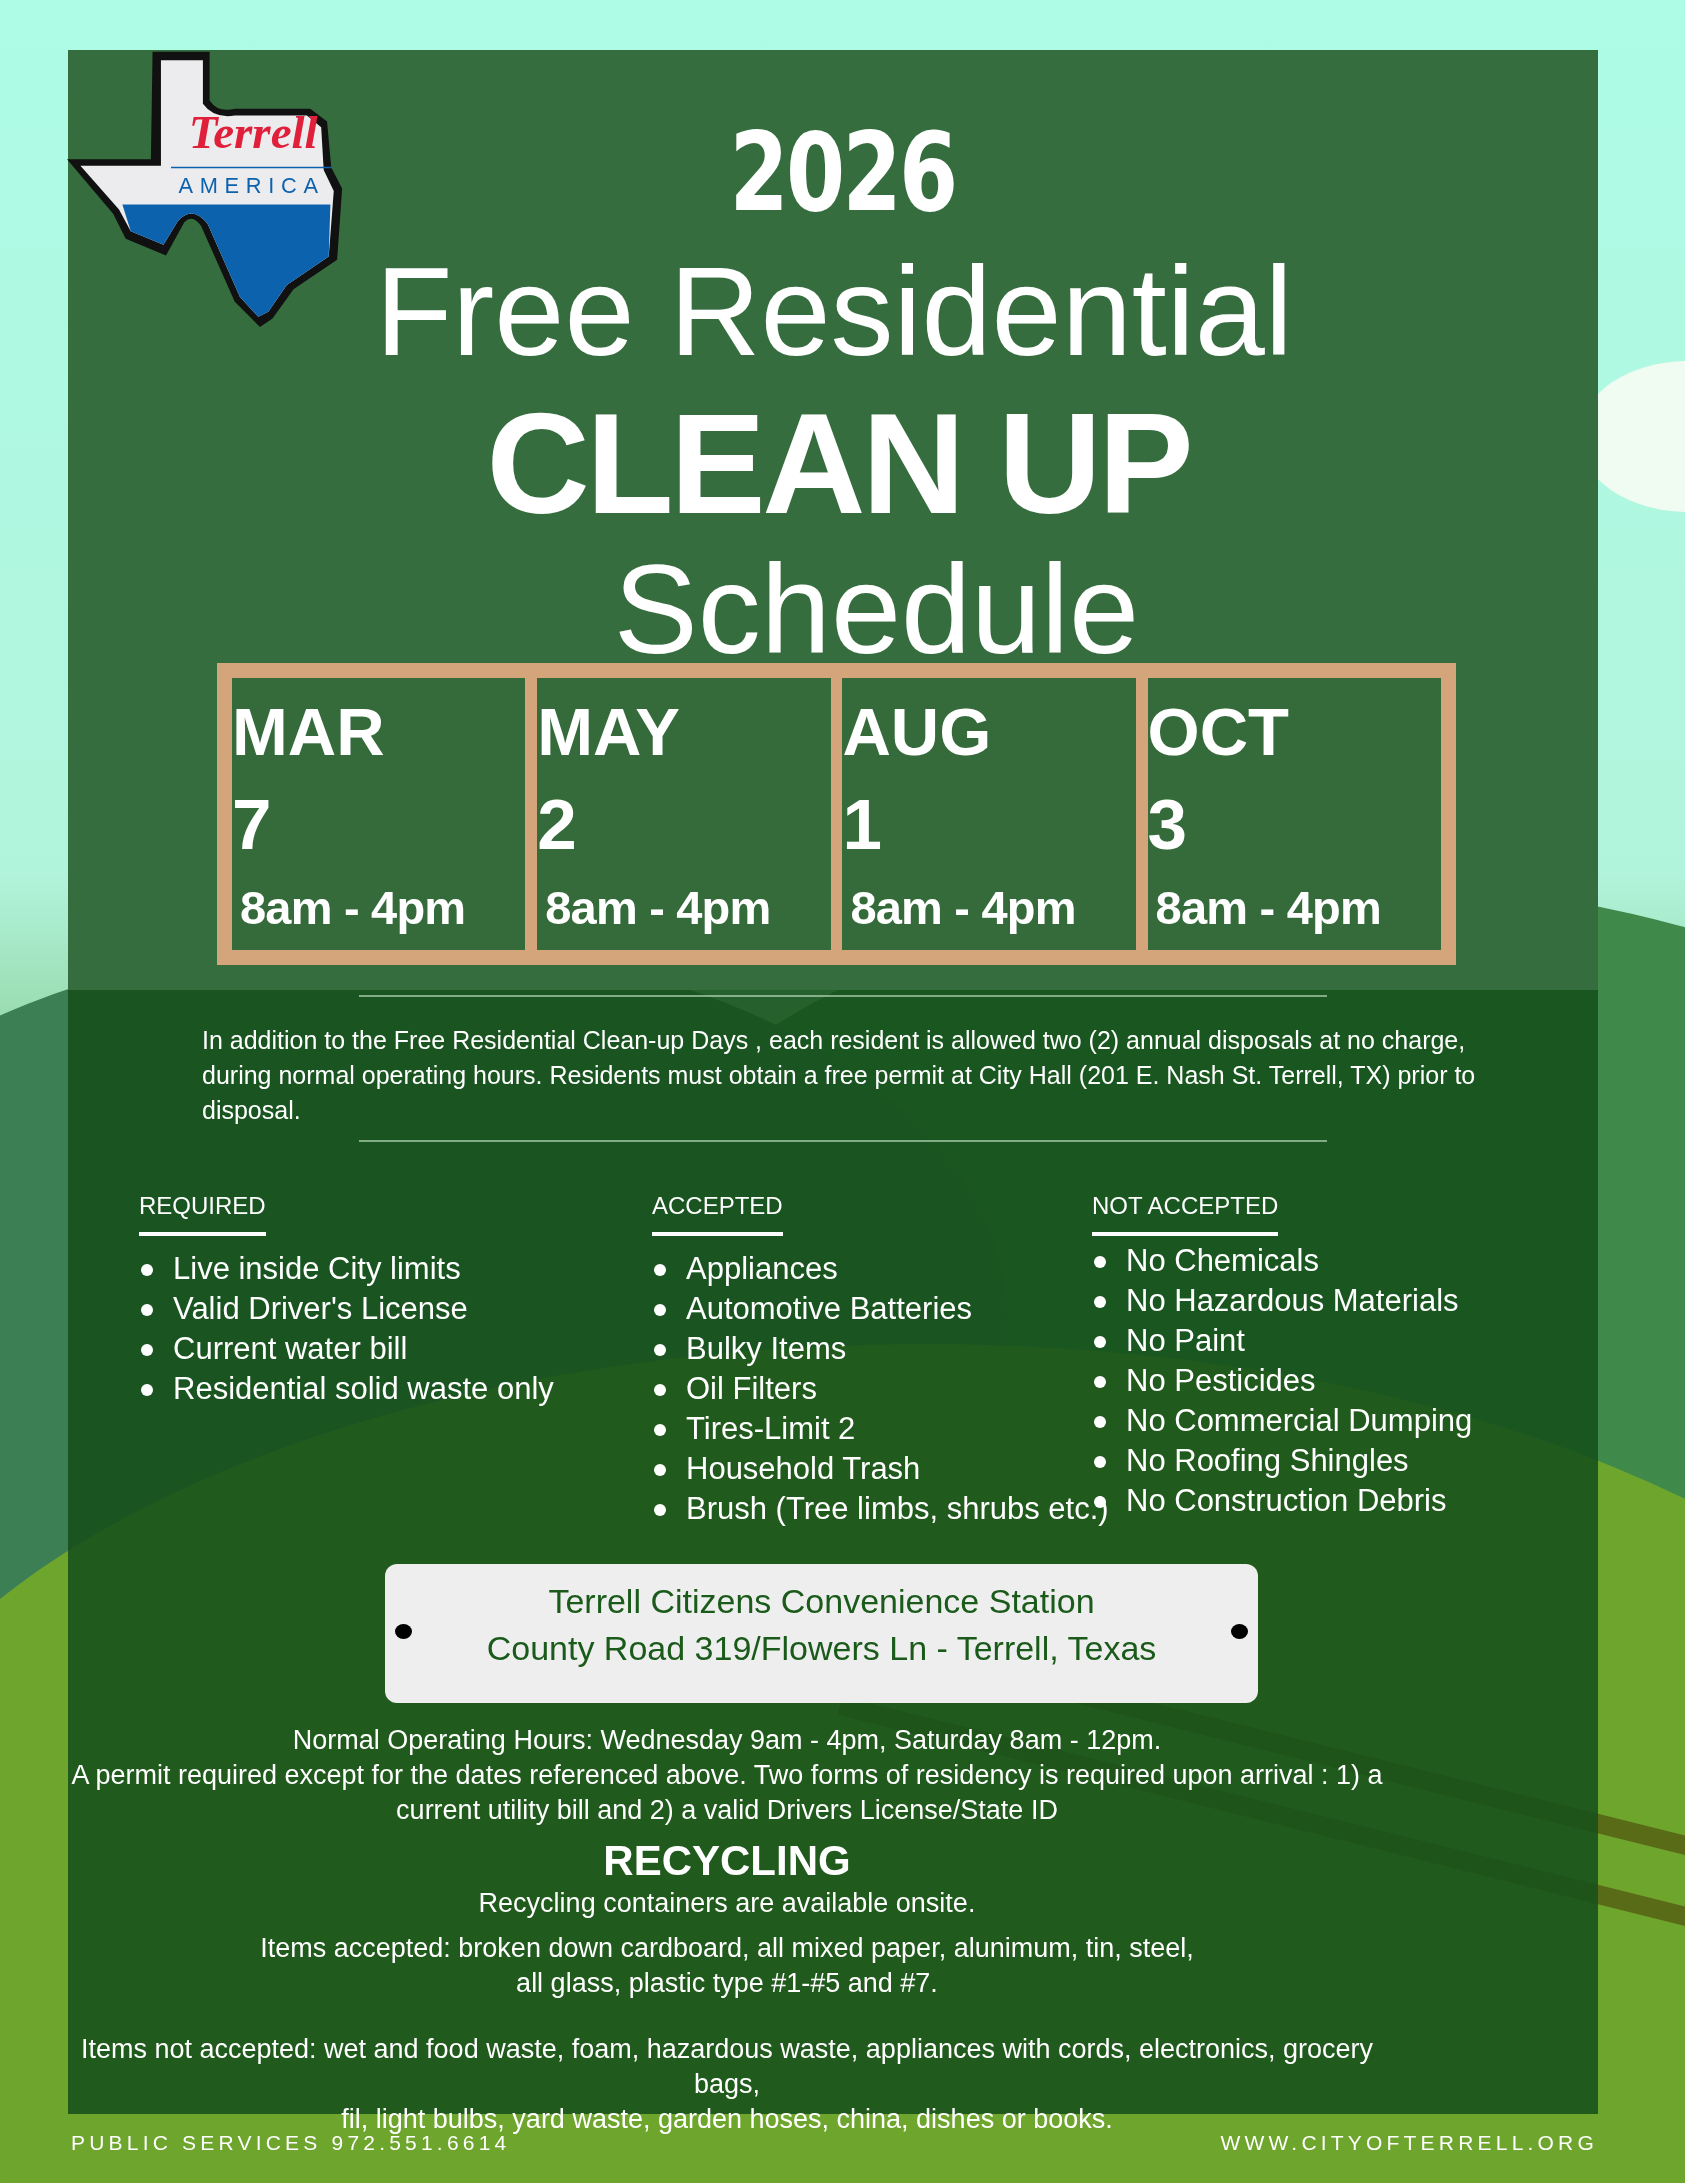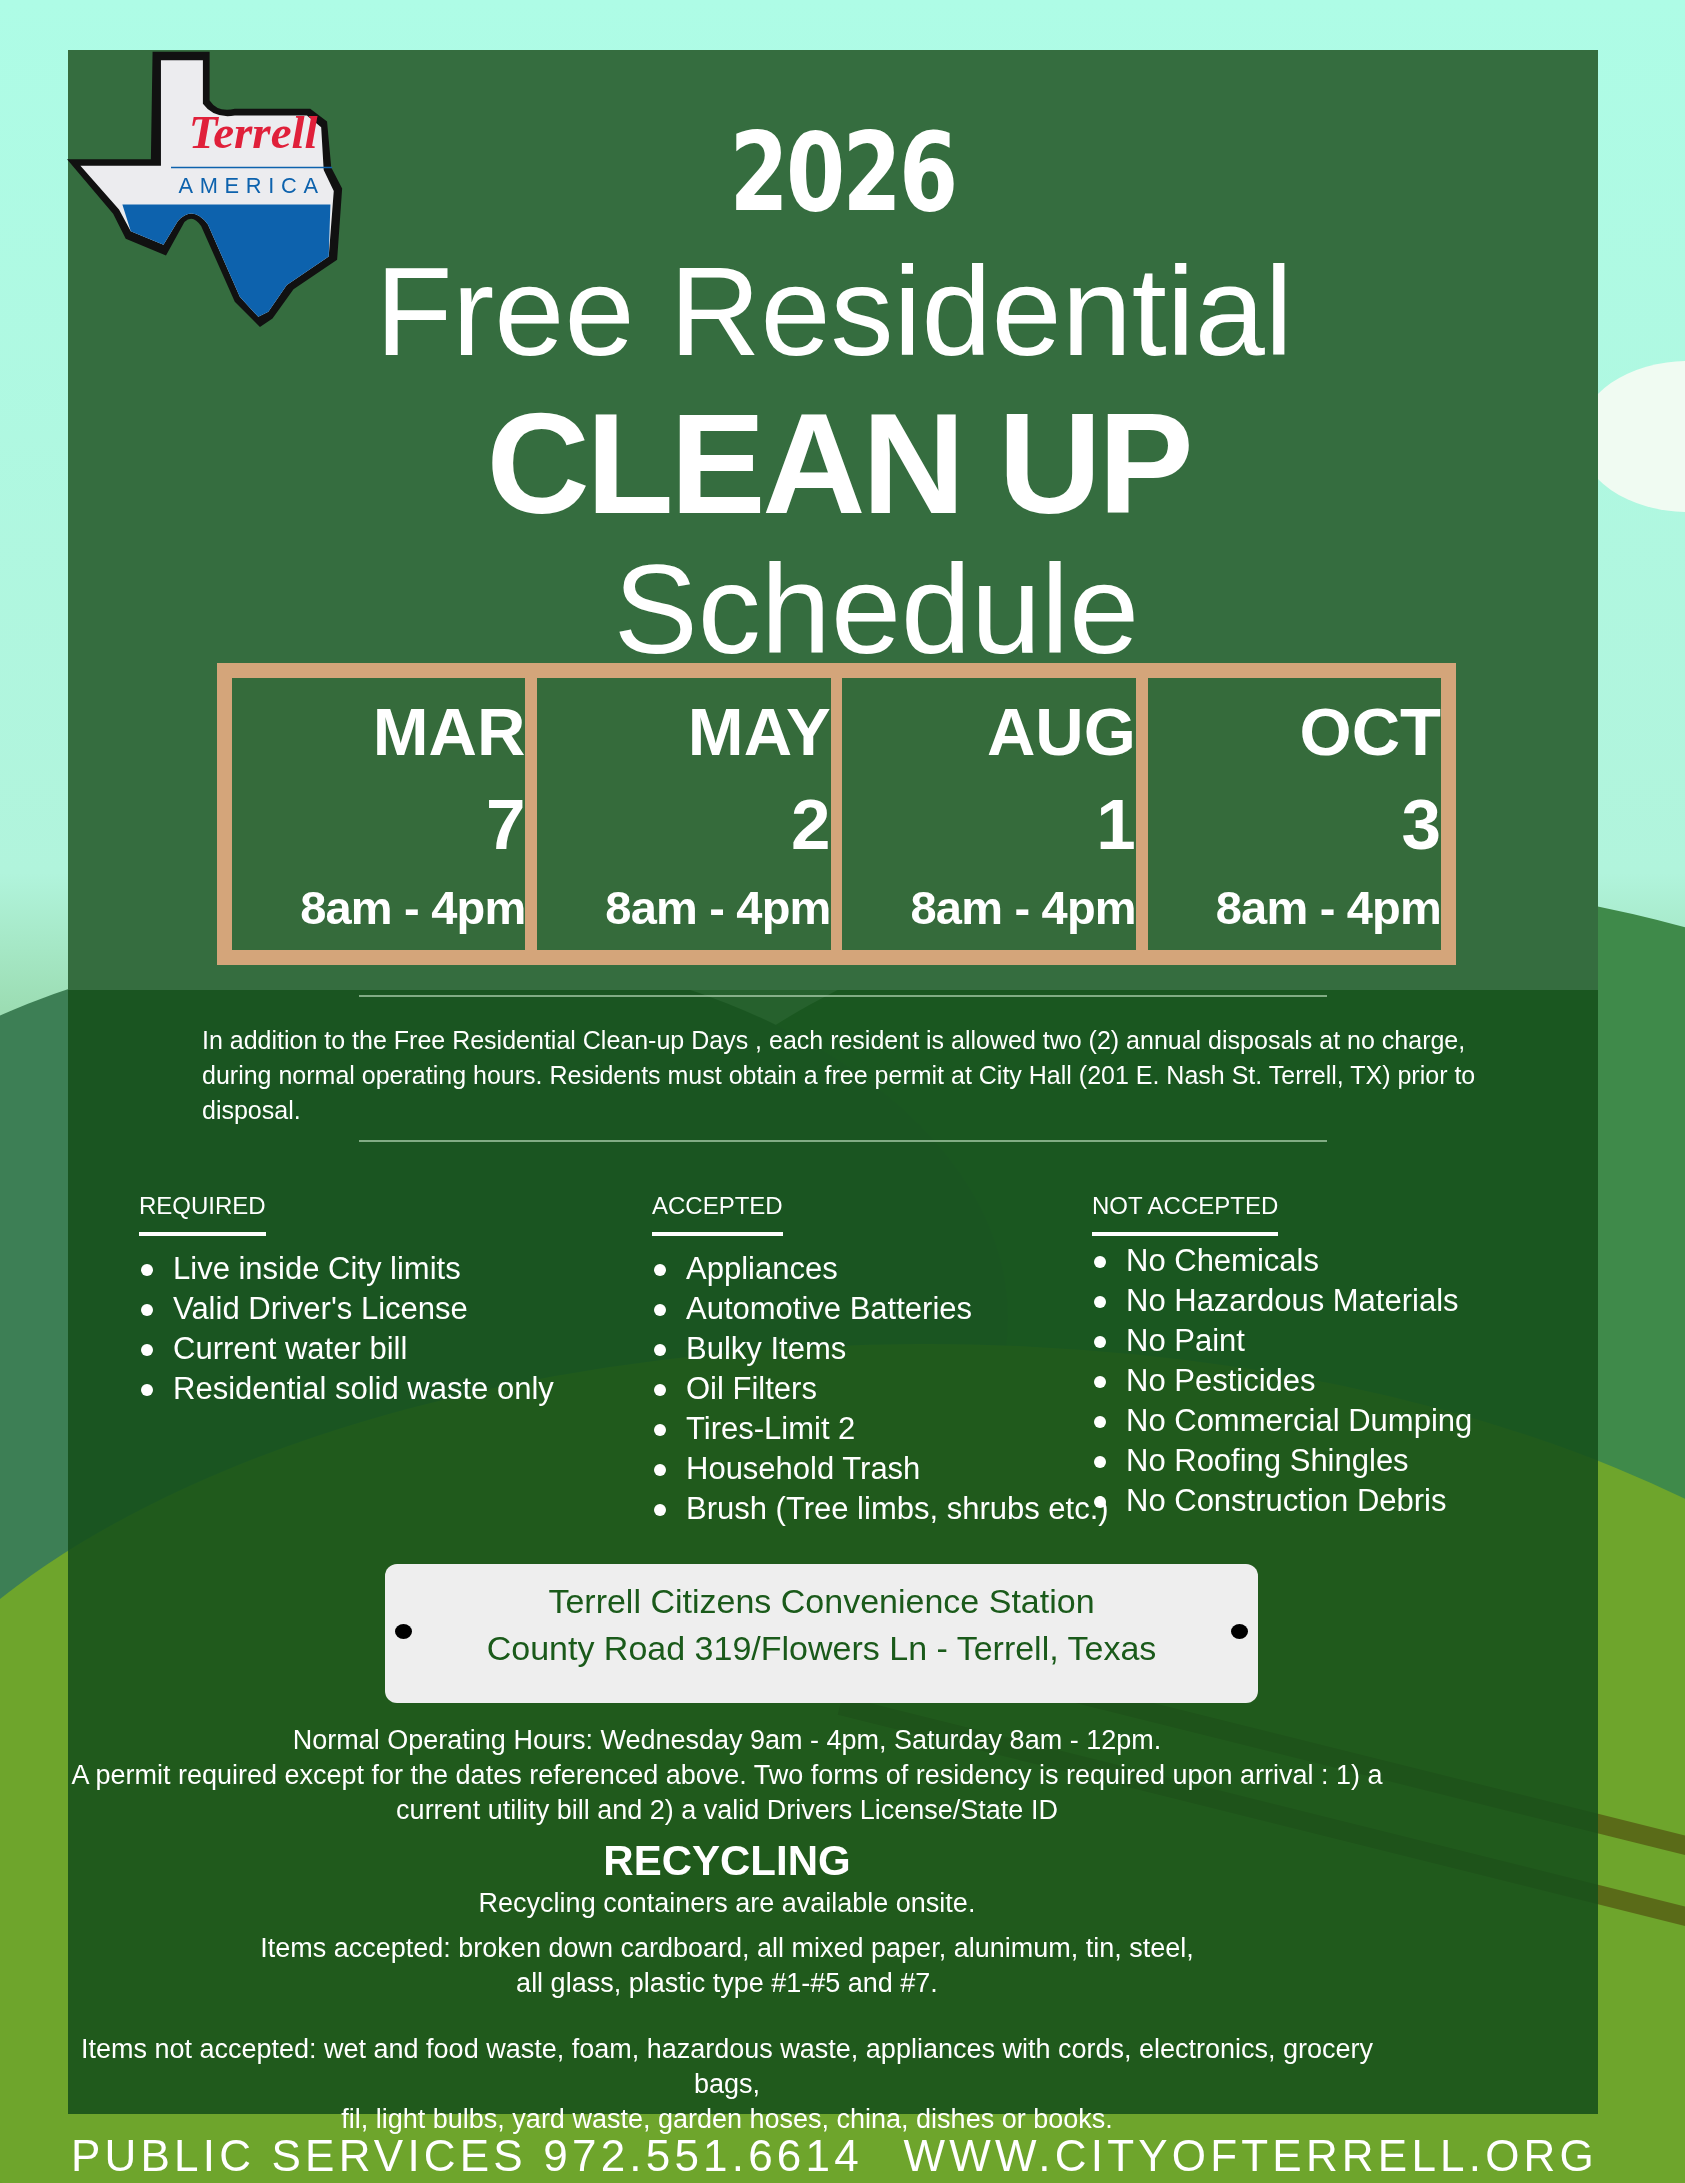--- a/index.html
+++ b/index.html
@@ -33,21 +33,21 @@
   .title2 { top:382px; font-size:143px; font-weight:bold; left:-4.2px; letter-spacing:-3.4px; }
   .title3 { top:537px; font-size:126px; left:34px; }
 
   .dates {
     position:absolute; left:217px; top:663px; width:1239px; height:302px;
     background:#d4a57a; box-sizing:border-box; padding:15px;
     display:flex; gap:11.8px;
   }
   .date-box {
     background:#356b3b; color:#fff; text-align:center; flex:1;
-    display:flex; flex-direction:column; align-items:flex-end; justify-content:space-around;
+    display:flex; flex-direction:column; align-items:flex-start; justify-content:space-around;
     padding:8.4px 0;
   }
   .date-box .month { font-size:67px; font-weight:bold; }
   .date-box .day { font-size:71px; font-weight:bold; }
   .date-box .time { font-size:47px; font-weight:bold; letter-spacing:-0.8px;margin-left:8px; }
 
   .rule { position:absolute; left:359px; width:968px; height:1.7px; background:rgba(200,230,200,0.6); }
   .note { position:absolute; left:202px; width:1276px; top:1023px; text-align:left; color:#fff; font-size:25px; line-height:35px; }
 
   .col { position:absolute; color:#fff; }
@@ -68,21 +68,21 @@
   .dot { position:absolute; top:60px; width:17px; height:15px; border-radius:50%; background:#000; }
   .dot-l { left:10px; } .dot-r { right:10px; }
 
   .txt { position:absolute; left:68px; width:1318px; text-align:center; color:#fff; font-size:27px; line-height:35px; }
   .hours { top:1723px; }
   .recycle-h { top:1836px; font-size:42px; font-weight:bold; line-height:50px; }
   .recycle-sub { top:1886px; }
   .recycle-acc { top:1931px; }
   .recycle-not { top:2032px; }
 
-  .footer { position:absolute; top:2131px; color:#fff; font-size:44px; letter-spacing:4.2px; }
+  .footer { position:absolute; top:2131px; color:#fff; font-size:21px; letter-spacing:4.2px; }
   .footer-l { left:71px; }
   .footer-r { right:87px; }
 </style>
 </head>
 <body>
 
 <div class="bg-hill hill2"></div>
 <div class="bg-hill hill1"></div>
 <div class="bg-hill hill3"></div>
 <div class="cloud" style="left:1579px;top:361px;width:218px;height:151px;"></div>

